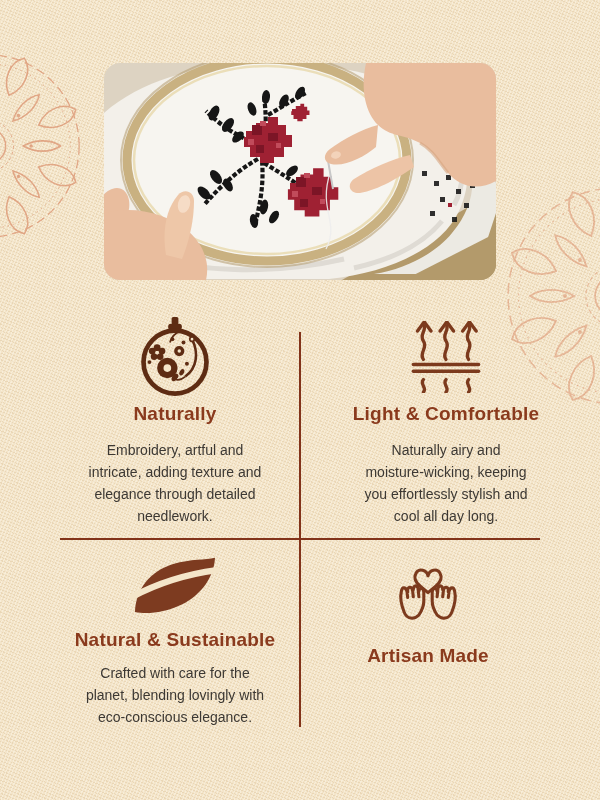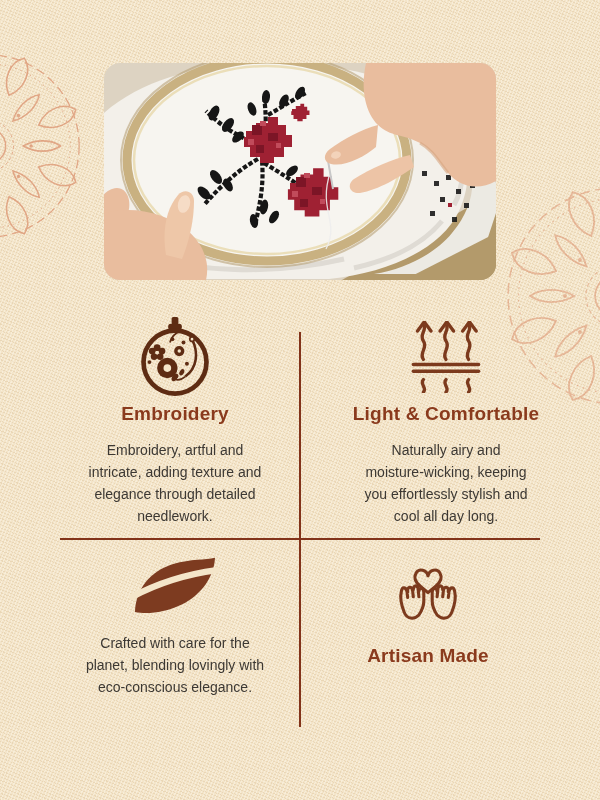--- a/index.html
+++ b/index.html
@@ -236,21 +236,21 @@
         <circle cx="41" cy="60" r="4.5" fill="#f4e5c9"></circle>
         <circle cx="29" cy="42" r="2" fill="#f4e5c9"></circle>
         <circle cx="55" cy="40" r="2" fill="#f4e5c9"></circle>
         <path d="M44,30 C 46,22 52,18 58,16" fill="none" stroke="#5e2c13" stroke-width="2"></path>
         <circle cx="58" cy="16" r="1.6" fill="#5e2c13"></circle>
         <path d="M70,26 C 78,42 76,60 62,70" fill="none" stroke="#5e2c13" stroke-width="3"></path>
         <circle cx="70" cy="26" r="2.6" fill="#f4e5c9" stroke="#5e2c13" stroke-width="2"></circle>
         <path d="M62,70 C 52,78 44,72 50,64" fill="none" stroke="#5e2c13" stroke-width="2"></path>
       </svg>
     </div>
-    <div class="feature-title">Embroidery</div>
+    <div class="feature-title">Naturally</div>
     <div class="feature-desc">Embroidery, artful and
 intricate, adding texture and
 elegance through detailed
 needlework.</div>
   </div>
 
   <div class="cell c2 row1">
     <div class="icon-wrap">
       <svg width="76" height="72" viewBox="0 0 90 86">
         <g fill="none" stroke="#7c3a1d" stroke-width="4" stroke-linecap="round" stroke-linejoin="round">
@@ -281,20 +281,21 @@
 cool all day long.</div>
   </div>
 
   <div class="cell c3 row2">
     <div class="icon-wrap">
       <svg width="92" height="64" viewBox="0 0 100 72">
         <path d="M5,64 C 6,38 22,18 48,10 C 68,4 84,6 95,3 C 94,24 80,45 57,56 C 38,65 18,67 5,64 Z" fill="#7d3b20"></path>
         <path d="M2,47 C 30,32 60,22 97,17" fill="none" stroke="#f4e5c9" stroke-width="7" stroke-linecap="round"></path>
       </svg>
     </div>
+    <div class="feature-title">Natural &amp; Sustainable</div>
     <div class="feature-desc">Crafted with care for the
 planet, blending lovingly with
 eco-conscious elegance.</div>
   </div>
 
   <div class="cell c4 row2">
     <div class="icon-wrap">
       <svg width="72" height="70" viewBox="0 0 100 100">
         <defs>
           <path id="hh-hand" d="M37,90 C 30,97 20,96 16,86 C 12,76 10,64 12,56 C 13,49 19,50 20,57 L21,65 M21,57 C 20,49 27,48 28,55 L29,64 M29,54 C 29,46 36,47 36,54 L37,64 M37,56 C 38,50 44,51 44,58 L44,70 C 44,78 41,84 37,90" fill="none" stroke="#7c3a1d" stroke-width="4.4" stroke-linecap="round" stroke-linejoin="round"></path>

